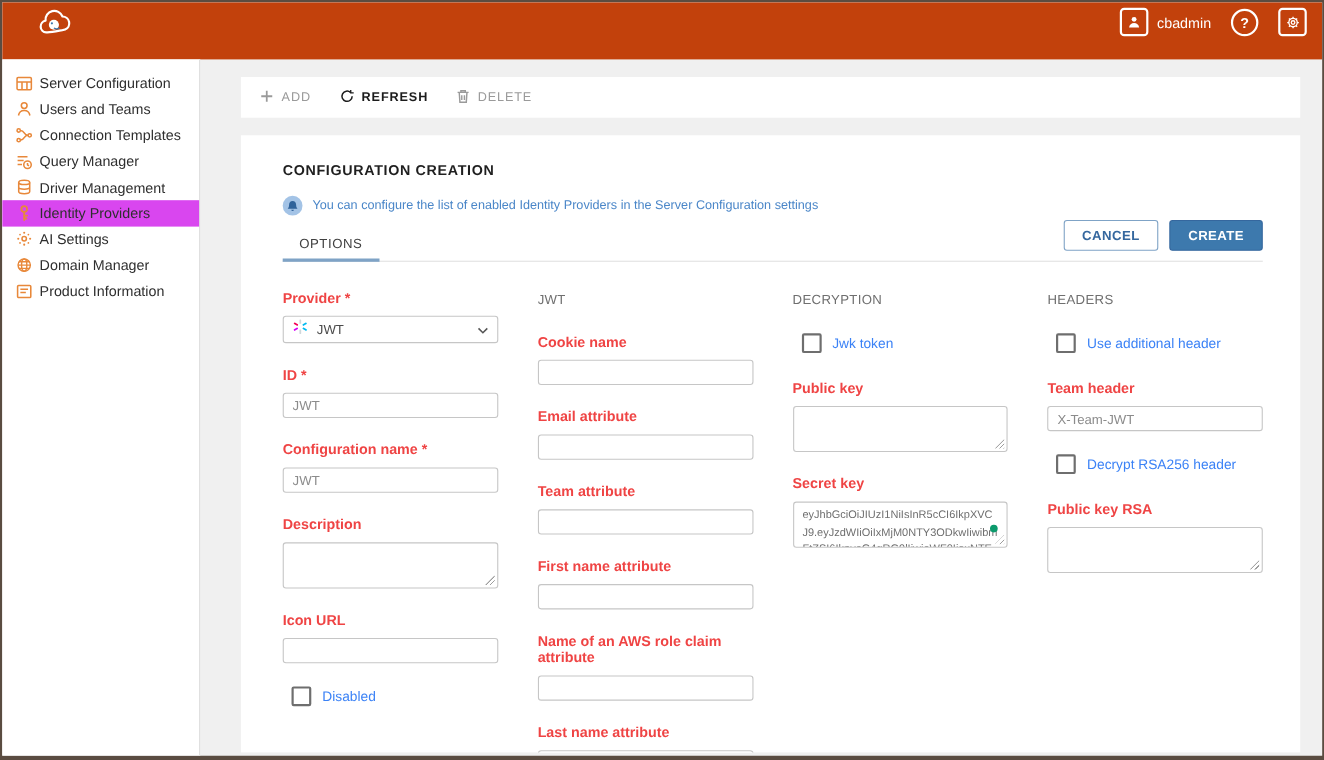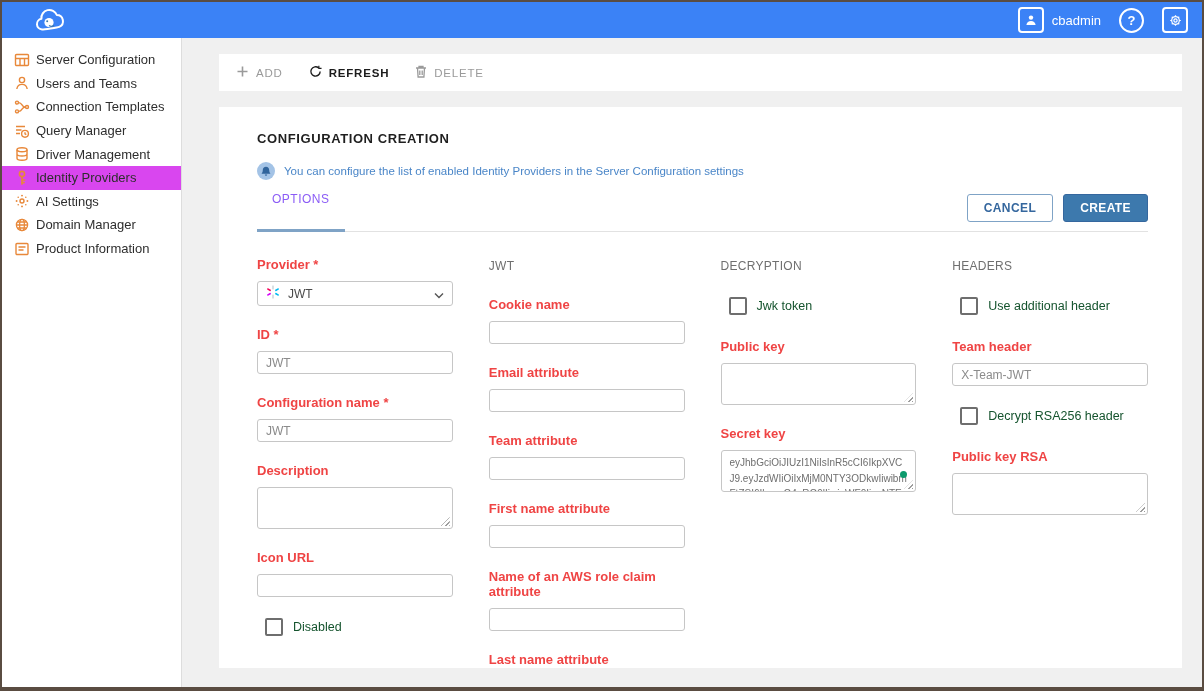--- a/index.html
+++ b/index.html
@@ -1,20 +1,20 @@
 <!DOCTYPE html>
 <html><head>
 <meta charset="utf-8">
 <style>
   html,body{margin:0;padding:0;}
   body{font-family:"Liberation Sans","DejaVu Sans",sans-serif;}
   .app{width:1204px;height:691px;box-sizing:border-box;border:2px solid #5a4c41;border-bottom-width:4px;display:flex;flex-direction:column;background:#f0f0f0;overflow:hidden;}
 
   
-  .topbar{height:36px;flex:0 0 36px;background:#3b82f6;display:flex;align-items:center;padding:0 14px 0 10px;}
+  .topbar{height:36px;flex:0 0 36px;background:#c2410c;display:flex;align-items:center;padding:0 14px 16px 10px;}
   .logo{width:46px;height:30px;display:flex;align-items:center;margin-left:18px;}
   .topbar-right{margin-left:auto;display:flex;align-items:center;gap:18px;}
   .user-chip{display:flex;align-items:center;gap:8px;color:#fff;font-size:13px;}
   .tb-sq{width:22px;height:22px;border:2px solid #fff;border-radius:4px;display:flex;align-items:center;justify-content:center;}
   .tb-round{width:21px;height:21px;border:2px solid #fff;border-radius:50%;display:flex;align-items:center;justify-content:center;color:#fff;font-weight:bold;font-size:13px;}
 
   
   .body-row{flex:1;display:flex;min-height:0;}
   .sidebar{width:179px;flex:0 0 179px;background:#fff;border-right:1px solid #ddd;padding-top:10px;}
   .side-item{display:flex;align-items:center;gap:6px;height:23.6px;padding-left:12px;font-size:13px;color:#2e2e2e;cursor:pointer;}
@@ -29,39 +29,39 @@
   .tool-btn.disabled{color:#9a9a9a;}
   .tool-btn.enabled{color:#1c1c1c;font-weight:700;}
 
   
   .card{background:#fff;margin-top:16px;height:561px;box-sizing:border-box;padding:24px 34px 0 38px;position:relative;overflow:hidden;}
   .card-title{font-size:13px;font-weight:700;letter-spacing:.6px;color:#1f1f1f;}
   .info-row{display:flex;align-items:center;gap:9px;margin-top:16px;}
   .bell{width:18px;height:18px;border-radius:50%;background:#a3c3e6;display:flex;align-items:center;justify-content:center;flex:0 0 18px;}
   .info-text{font-size:11.5px;color:#4a86c8;}
   .tabbar{display:flex;justify-content:space-between;align-items:flex-end;border-bottom:1px solid #e2e2e2;margin-top:4px;}
-  .tab{font-size:12px;color:#8b5cf6;letter-spacing:.5px;padding:8px 15px 23px;border-bottom:3px solid #7fa3c6;margin-bottom:-1px;cursor:pointer;}
+  .tab{font-size:12px;color:#404040;letter-spacing:.5px;padding:8px 15px 7px;border-bottom:3px solid #7fa3c6;margin-bottom:-1px;cursor:pointer;}
   .actions{display:flex;gap:10px;margin-bottom:9px;}
   .btn{font-family:inherit;font-size:12px;font-weight:700;letter-spacing:.4px;border-radius:3px;padding:6px 16px;cursor:pointer;}
   .btn-outline{background:#fff;color:#35679e;border:1px solid #7fa3c6;}
   .btn-primary{background:#3d79ad;color:#fff;border:1px solid #35679e;}
 
   
   .form-grid{display:grid;grid-template-columns:repeat(4,1fr);column-gap:36px;margin-top:25px;}
   .section-title{font-size:12px;color:#6f6f6f;letter-spacing:.3px;margin:2px 0 24px;}
   .field{margin-bottom:21px;}
   .flabel{display:block;font-size:13px;font-weight:700;color:#ef4444;margin-bottom:9px;}
   .tinput{display:block;width:100%;height:23px;box-sizing:border-box;border:1px solid #c6c6c6;border-radius:3px;padding:0 8px;font-size:12px;color:#8b8b8b;font-family:inherit;background:#fff;outline:none;}
   .ta-wrap{position:relative;}
   .tarea{display:block;width:100%;height:42px;box-sizing:border-box;border:1px solid #c6c6c6;border-radius:3px;padding:4px 8px;font-size:10px;line-height:1.55;color:#6e6e6e;font-family:inherit;background:#fff;resize:none;outline:none;overflow:hidden;word-break:break-all;}
   .corner{position:absolute;right:3px;bottom:3px;width:9px;height:9px;background:repeating-linear-gradient(135deg,#9d9d9d 0 1px,transparent 1px 3px);clip-path:polygon(100% 0,100% 100%,0 100%);cursor:nwse-resize;}
   .mod-dot{position:absolute;width:7px;height:7px;border-radius:50%;background:#0c9a6c;right:9px;top:21px;}
   .check-row{display:flex;align-items:center;gap:10px;padding-left:8px;margin-bottom:21px;}
   .checkbox{width:14px;height:14px;border:2px solid #6e6e6e;border-radius:2px;background:#fff;flex:0 0 14px;cursor:pointer;}
-  .clabel{font-size:12.5px;color:#14532d;}
+  .clabel{font-size:12.5px;color:#3b82f6;}
   .select{display:flex;align-items:center;gap:8px;height:23px;border:1px solid #c6c6c6;border-radius:3px;padding:0 8px;background:#fff;cursor:pointer;}
   .select-text{font-size:12px;color:#4a4a4a;flex:1;}
   .mt6{margin-top:6px;}
 </style>
 </head>
 <body>
 
 <div class="app">
 
   <header class="topbar">

